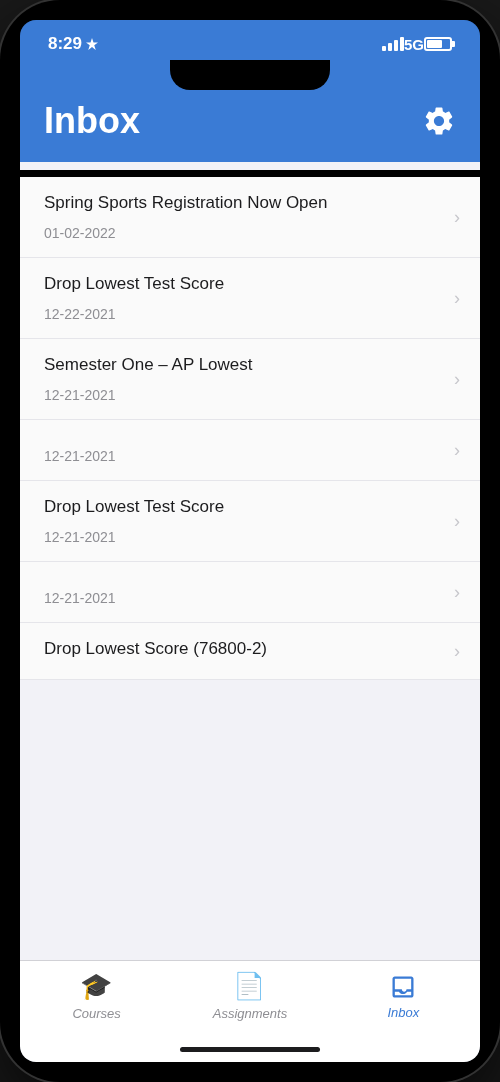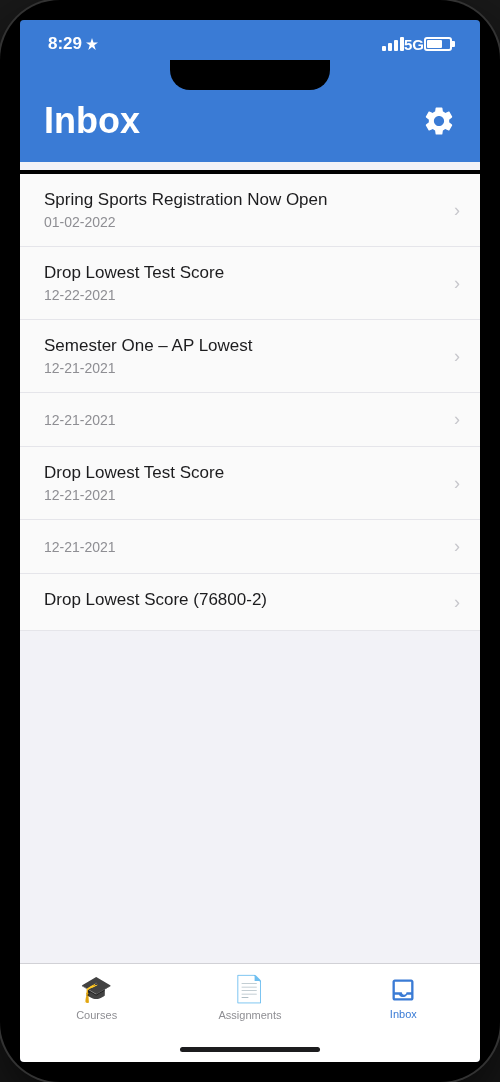--- a/index.html
+++ b/index.html
@@ -23,21 +23,21 @@
       box-shadow: 0 0 0 2px #333, 0 30px 80px rgba(0,0,0,0.8);
     }
 
     .phone-screen {
       position: absolute;
       top: 20px;
       left: 20px;
       right: 20px;
       bottom: 20px;
       background: #0f172a;
-      border-radius: 4px;
+      border-radius: 16px;
       overflow: hidden;
       display: flex;
       flex-direction: column;
     }
 
     
     .status-bar {
       background: #3a7bd5;
       display: flex;
       justify-content: space-between;
@@ -162,38 +162,39 @@
       background: #fafafa;
       border-bottom: 1px solid #e5e5ea;
       padding: 16px 20px 16px 24px;
       display: flex;
       justify-content: space-between;
       align-items: center;
       cursor: pointer;
     }
 
     .inbox-item:first-child {
-      border-top: 4px solid #000000;
+      border-top: 7px solid #000000;
       margin-top: 8px;
     }
 
     .inbox-item-content {
       flex: 1;
     }
 
     .inbox-item-title {
       font-size: 17px;
       color: #1c1c1e;
       font-weight: 400;
       margin-bottom: 4px;
     }
 
     .inbox-item-date {
       font-size: 14px;
       color: #8e8e93;
+      margin-top: 12px;
     }
 
     .chevron-icon {
       color: #c7c7cc;
       font-size: 18px;
       margin-left: 10px;
     }
 
     
     .tab-bar {
@@ -213,21 +214,22 @@
       gap: 4px;
       cursor: pointer;
       min-width: 80px;
     }
 
     .tab-icon {
       font-size: 26px;
     }
 
     .tab-label {
-      font-size: 11px;
+      font-size: 13px;
+      font-style: italic;
     }
 
     .tab-item.active .tab-label {
       color: #3a7bd5;
     }
 
     .tab-item.inactive .tab-label {
       color: #8e8e93;
     }
 

